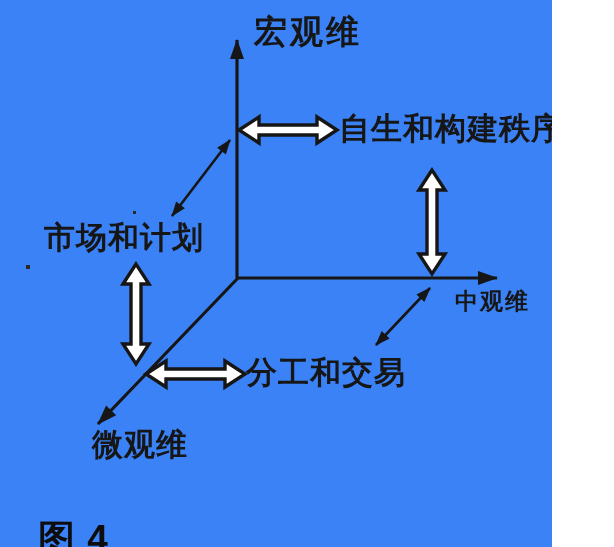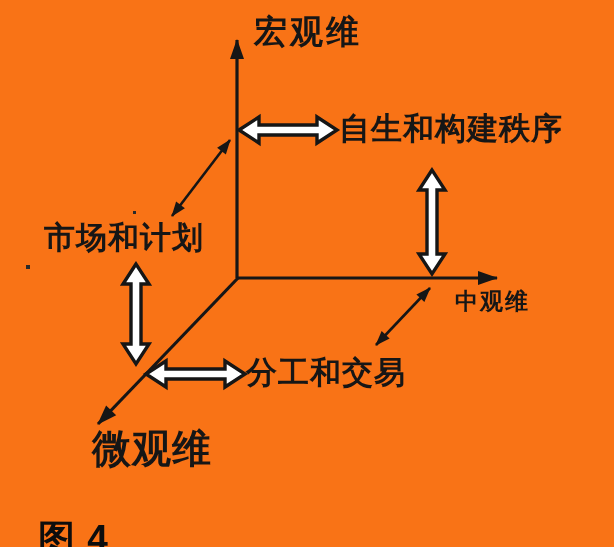--- a/index.html
+++ b/index.html
@@ -1,38 +1,38 @@
 <!DOCTYPE html>
 <html><head>
 <meta charset="utf-8">
 <style>
   html, body { margin: 0; padding: 0; background: #ffffff; }
   .canvas {
     position: relative;
-    width: 614px;
+    width: 552px;
     height: 547px;
-    background: #f97316;
+    background: #3b82f6;
     overflow: hidden;
     font-family: "Liberation Sans", "DejaVu Sans", sans-serif;
     color: #161616;
   }
   .canvas svg { position: absolute; left: 0; top: 0; }
   .lbl {
     position: absolute;
     white-space: nowrap;
     font-weight: 600;
     color: #161616;
     line-height: 1.1;
   }
   .lbl-macro    { left: 254px; top: 14px;  font-size: 33px; letter-spacing: 3px; }
   .lbl-order    { left: 339px; top: 112px; font-size: 31px; letter-spacing: 1px; }
   .lbl-meso     { left: 455px; top: 289px; font-size: 23px; letter-spacing: 2px; }
   .lbl-market   { left: 44px;  top: 221px; font-size: 31px; letter-spacing: 1px; }
   .lbl-division { left: 246px; top: 356px; font-size: 31px; letter-spacing: 1px; }
-  .lbl-micro    { left: 92px;  top: 428px; font-size: 39px; letter-spacing: 1px; }
+  .lbl-micro    { left: 92px;  top: 428px; font-size: 31px; letter-spacing: 1px; }
   .caption {
     position: absolute;
     left: 38px;
     top: 482px;
     display: flex;
     gap: 32px;
     align-items: flex-start;
     font-size: 37px;
     font-weight: 800;
     letter-spacing: 1px;

